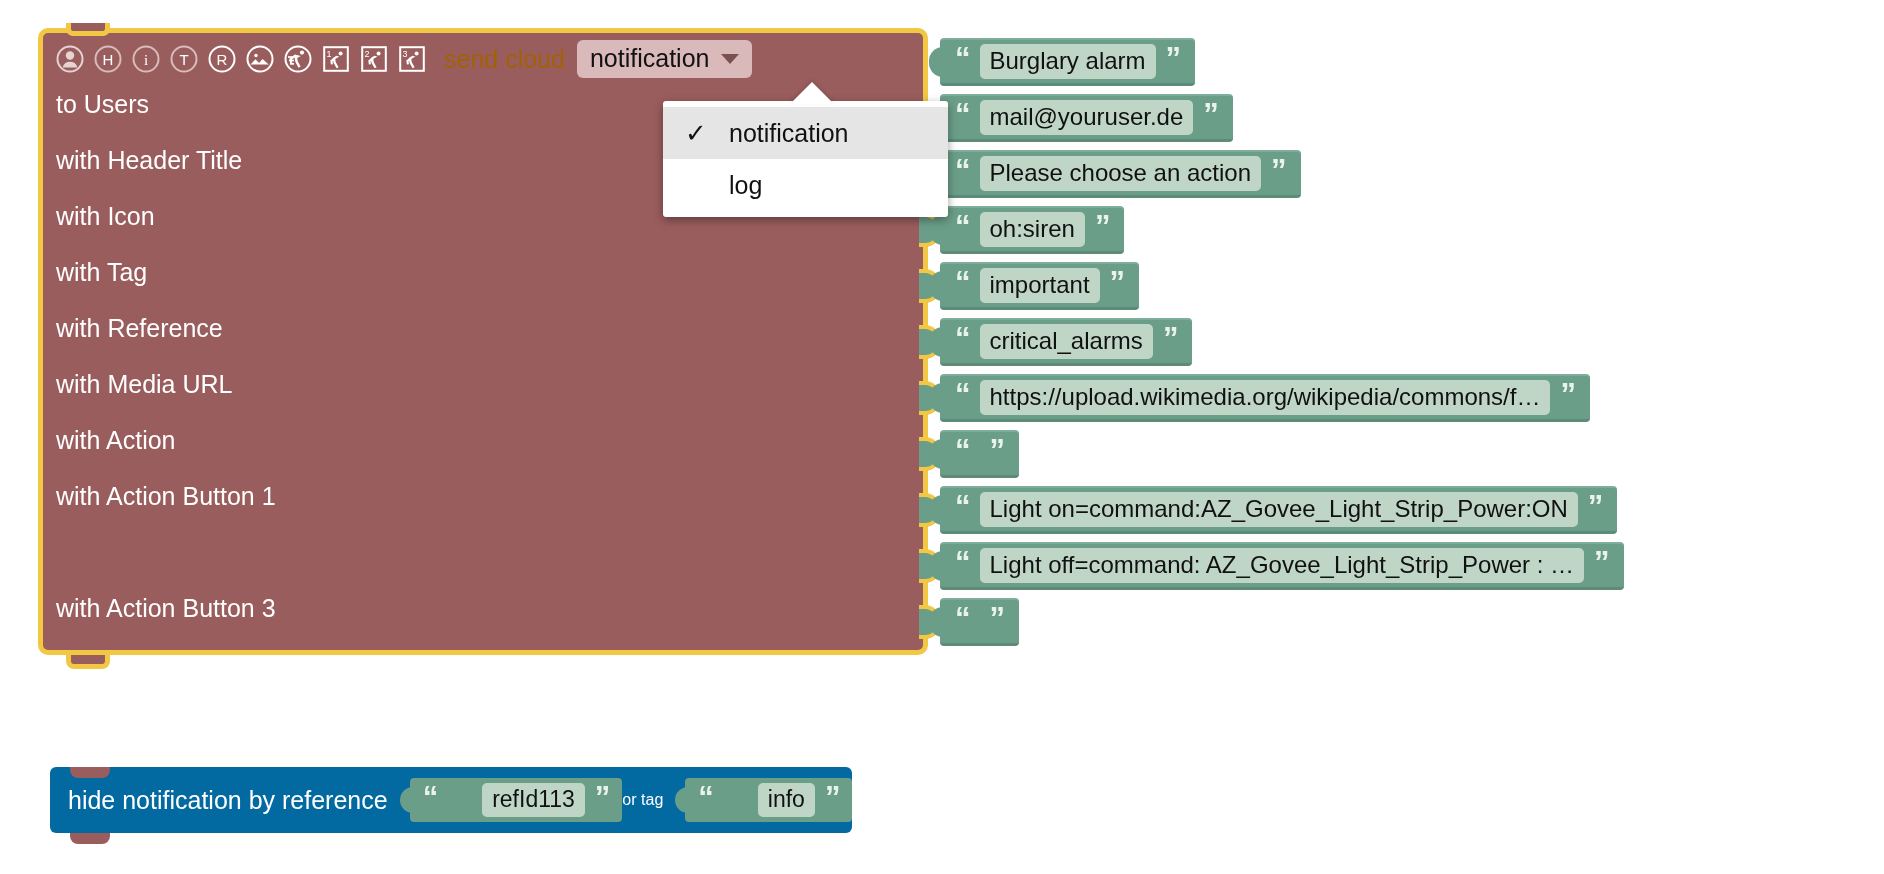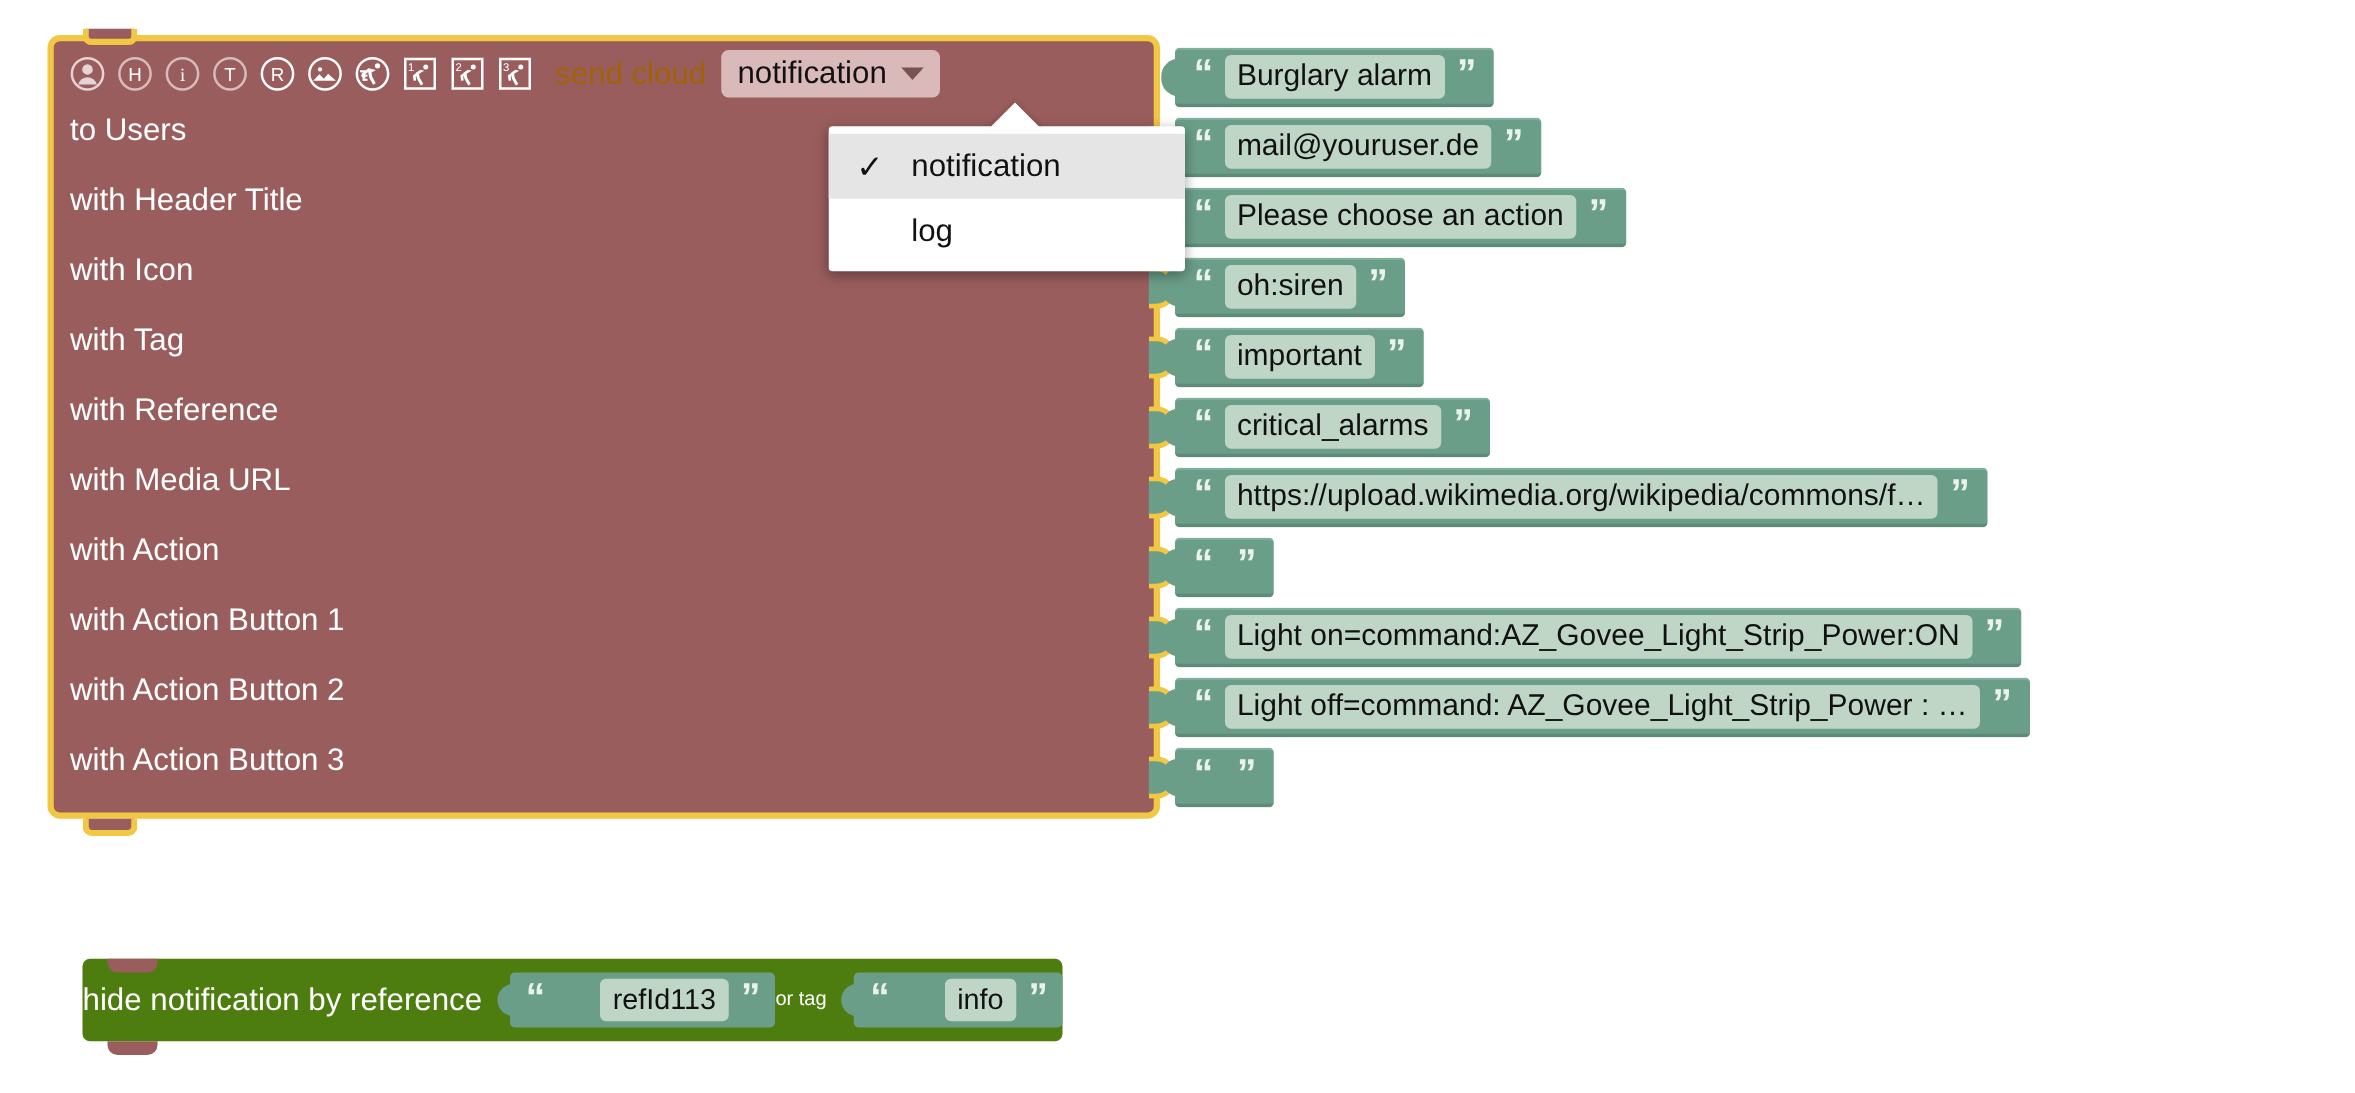--- a/index.html
+++ b/index.html
@@ -183,25 +183,26 @@
     padding-left:0;
     cursor:pointer;
   }
   .dd-item.selected { background:#e5e5e5; }
   .dd-check { width:66px; text-align:center; font-size:26px; color:#111; }
   .dd-label { }
 
   
   .hide-block {
     position:absolute;
-    left:66px; top:767px;
+    left:50px; top:767px;
     height:66px;
-    background:#4d7c0f;
+    background:#0369a1;
     border-radius:6px;
     display:flex; align-items:center;
+    padding-left:18px;
     z-index:5;
   }
   .hide-block .notch-t {
     position:absolute; left:20px; top:0;
     width:40px; height:11px;
     background:#9a5d5d;
     border-radius:0 0 8px 8px;
   }
   .hide-block .notch-b {
     position:absolute; left:20px; bottom:-11px;
@@ -366,21 +367,20 @@
       </div>
       <div class="row">
         <span class="row-label">with Action</span>
         <span class="plug"></span>
       </div>
       <div class="row">
         <span class="row-label">with Action Button 1</span>
         <span class="plug"></span>
       </div>
       <div class="row">
-        <span class="row-label">with Action Button 2</span>
         <span class="plug"></span>
       </div>
       <div class="row">
         <span class="row-label">with Action Button 3</span>
         <span class="plug"></span>
       </div>
     </div>
   </div>
 
   <div class="str-block" style="left:940px; top:38px;">

